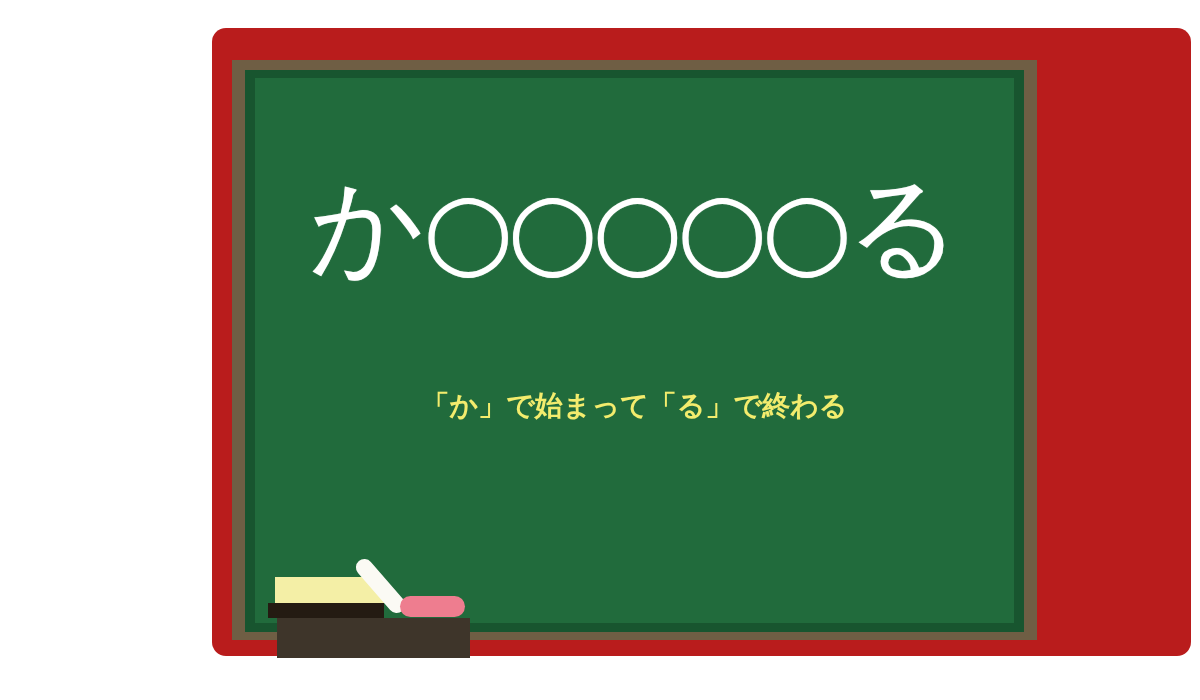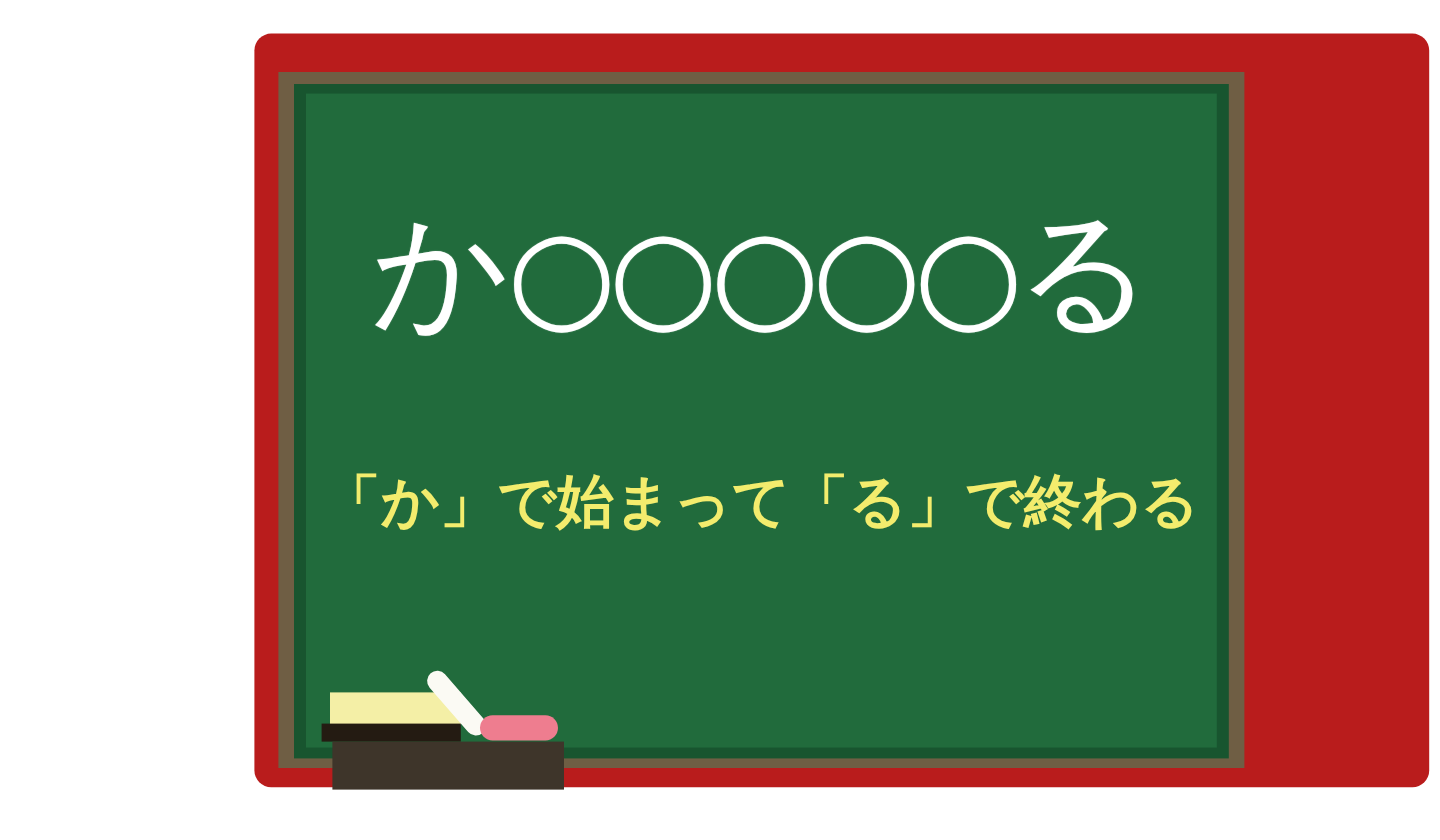--- a/index.html
+++ b/index.html
@@ -95,21 +95,21 @@
   
   .hint-block {
     position: absolute;
     left: 0;
     top: 310px;
     width: 759px;
     text-align: center;
     color: #f3ec6d;
   }
   .hint-line {
-    font-size: 48px;
+    font-size: 28px;
     line-height: 1.28;
     white-space: nowrap;
     font-weight: 700;
     letter-spacing: 0px;
     font-family: "DejaVu Sans", "Liberation Sans", sans-serif;
   }
 
   
   .tray-area {
     position: absolute;

